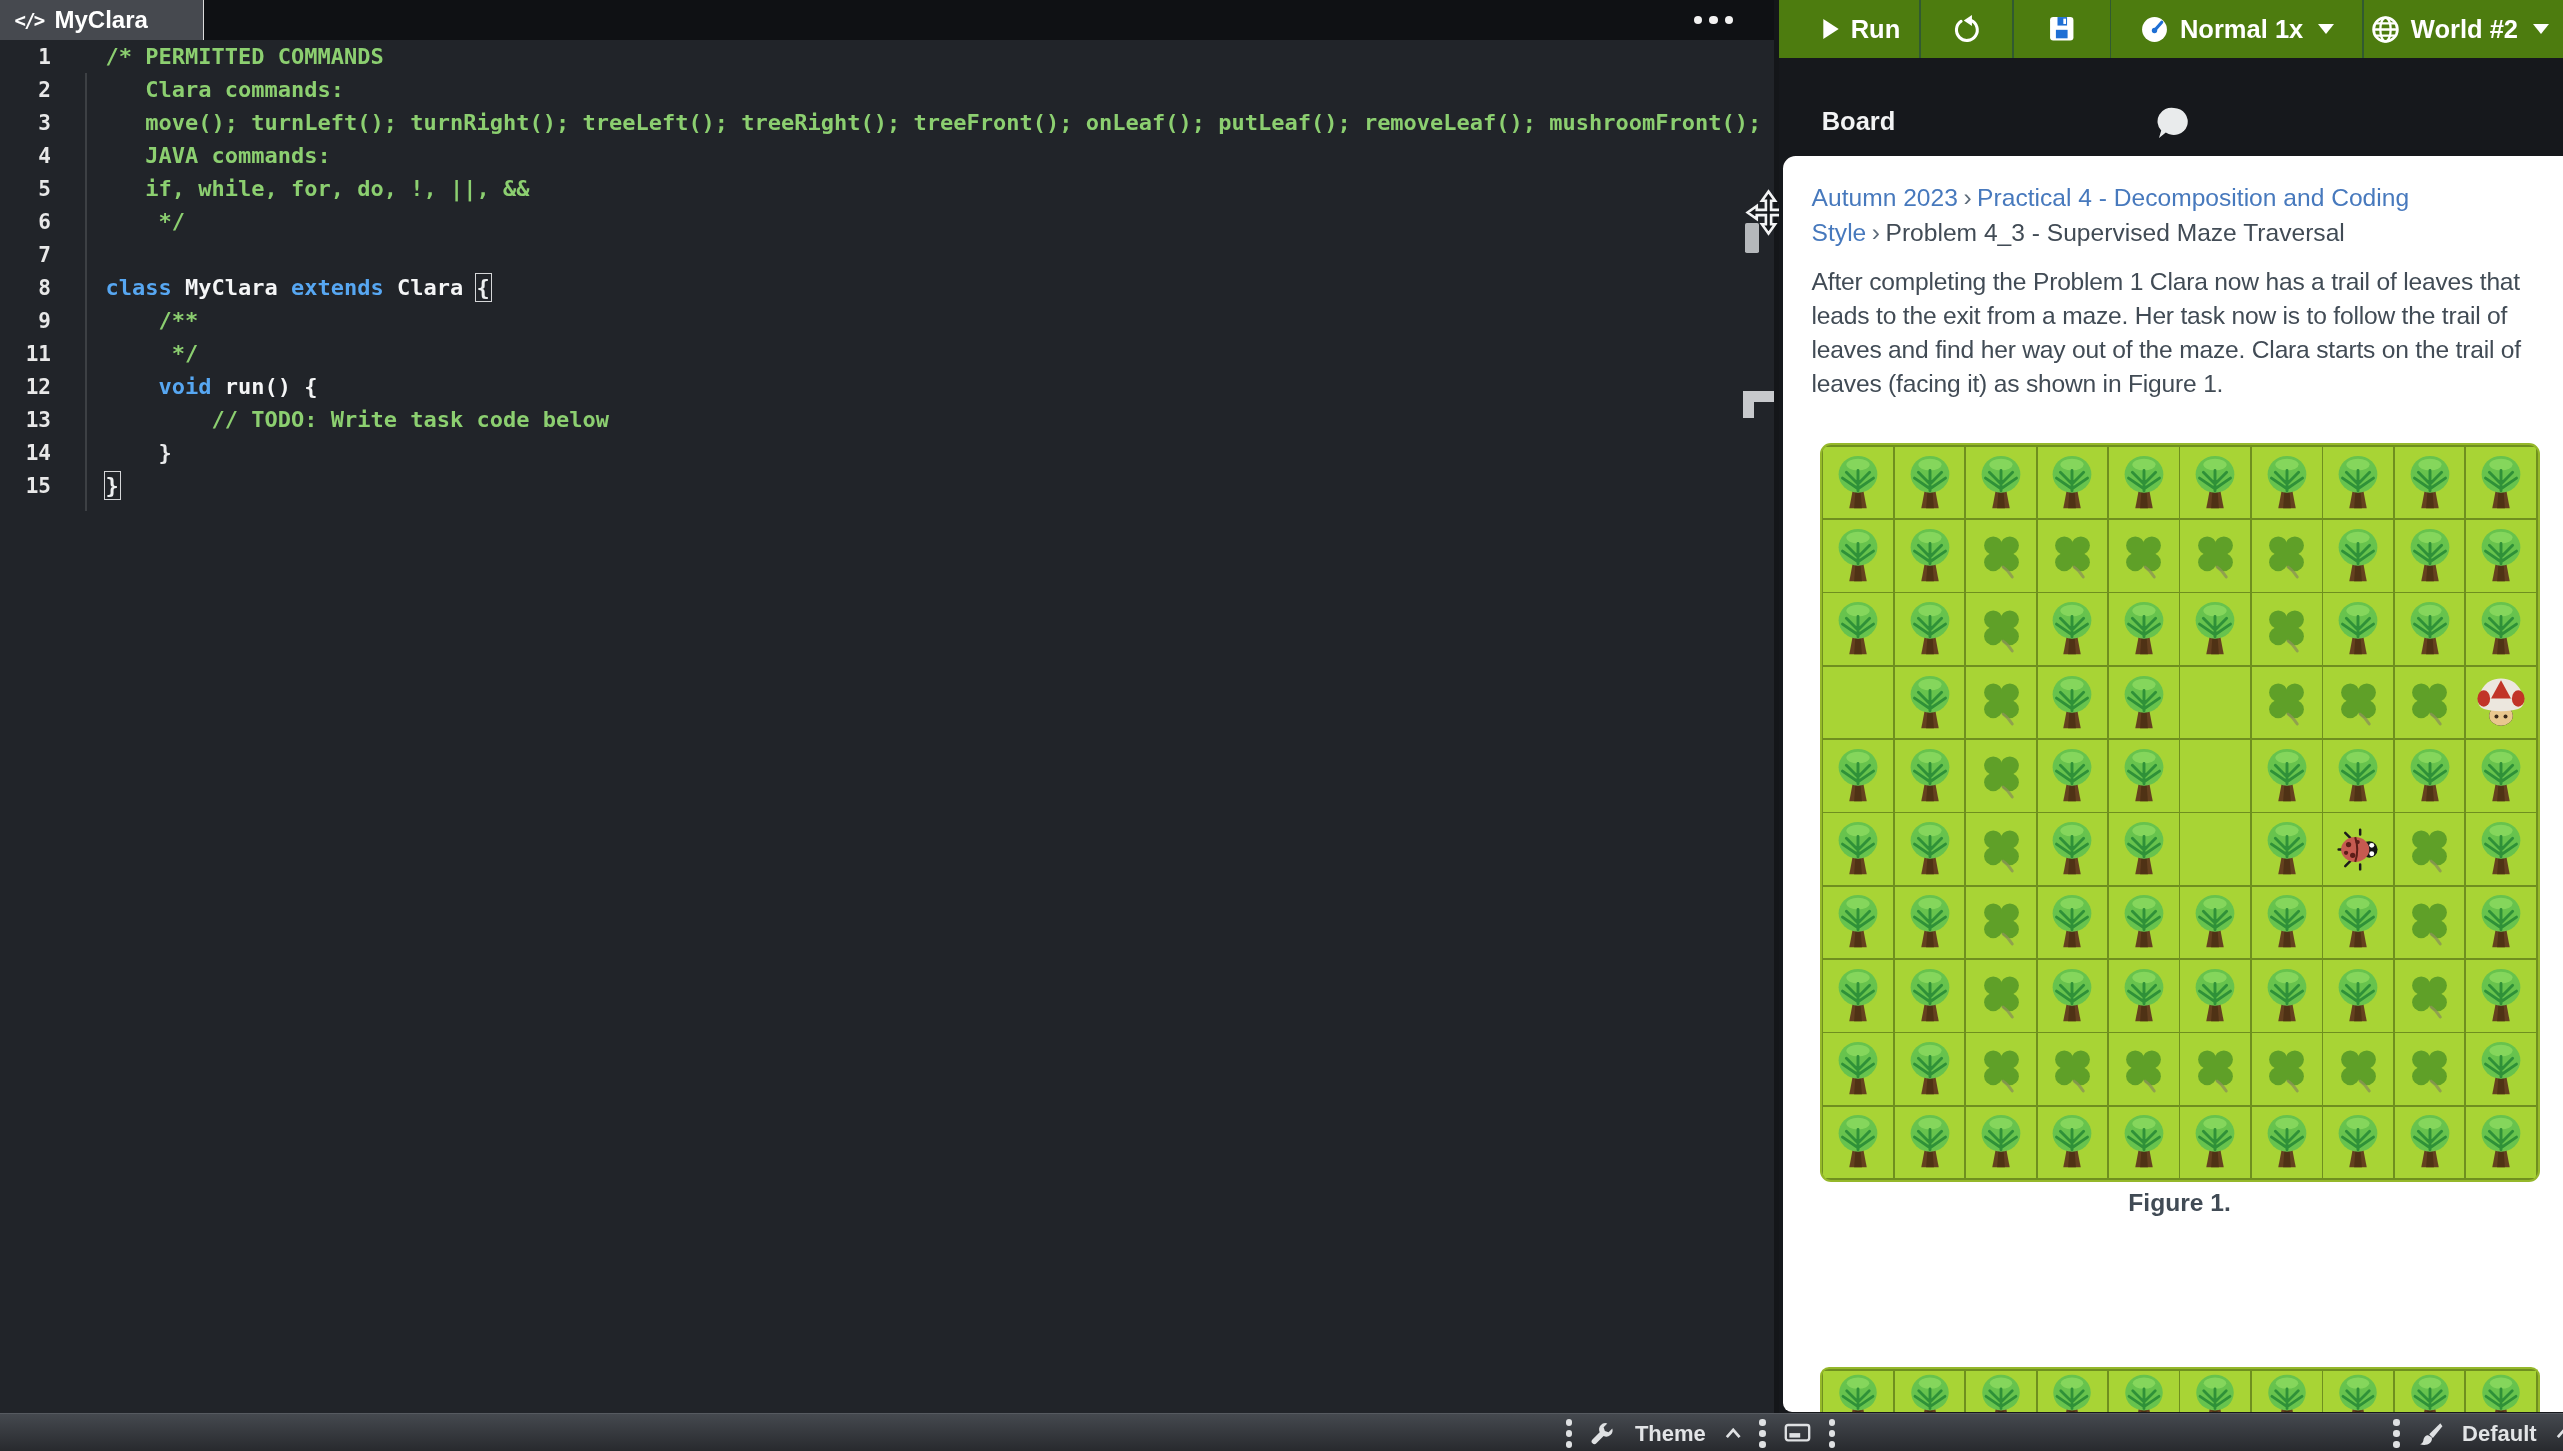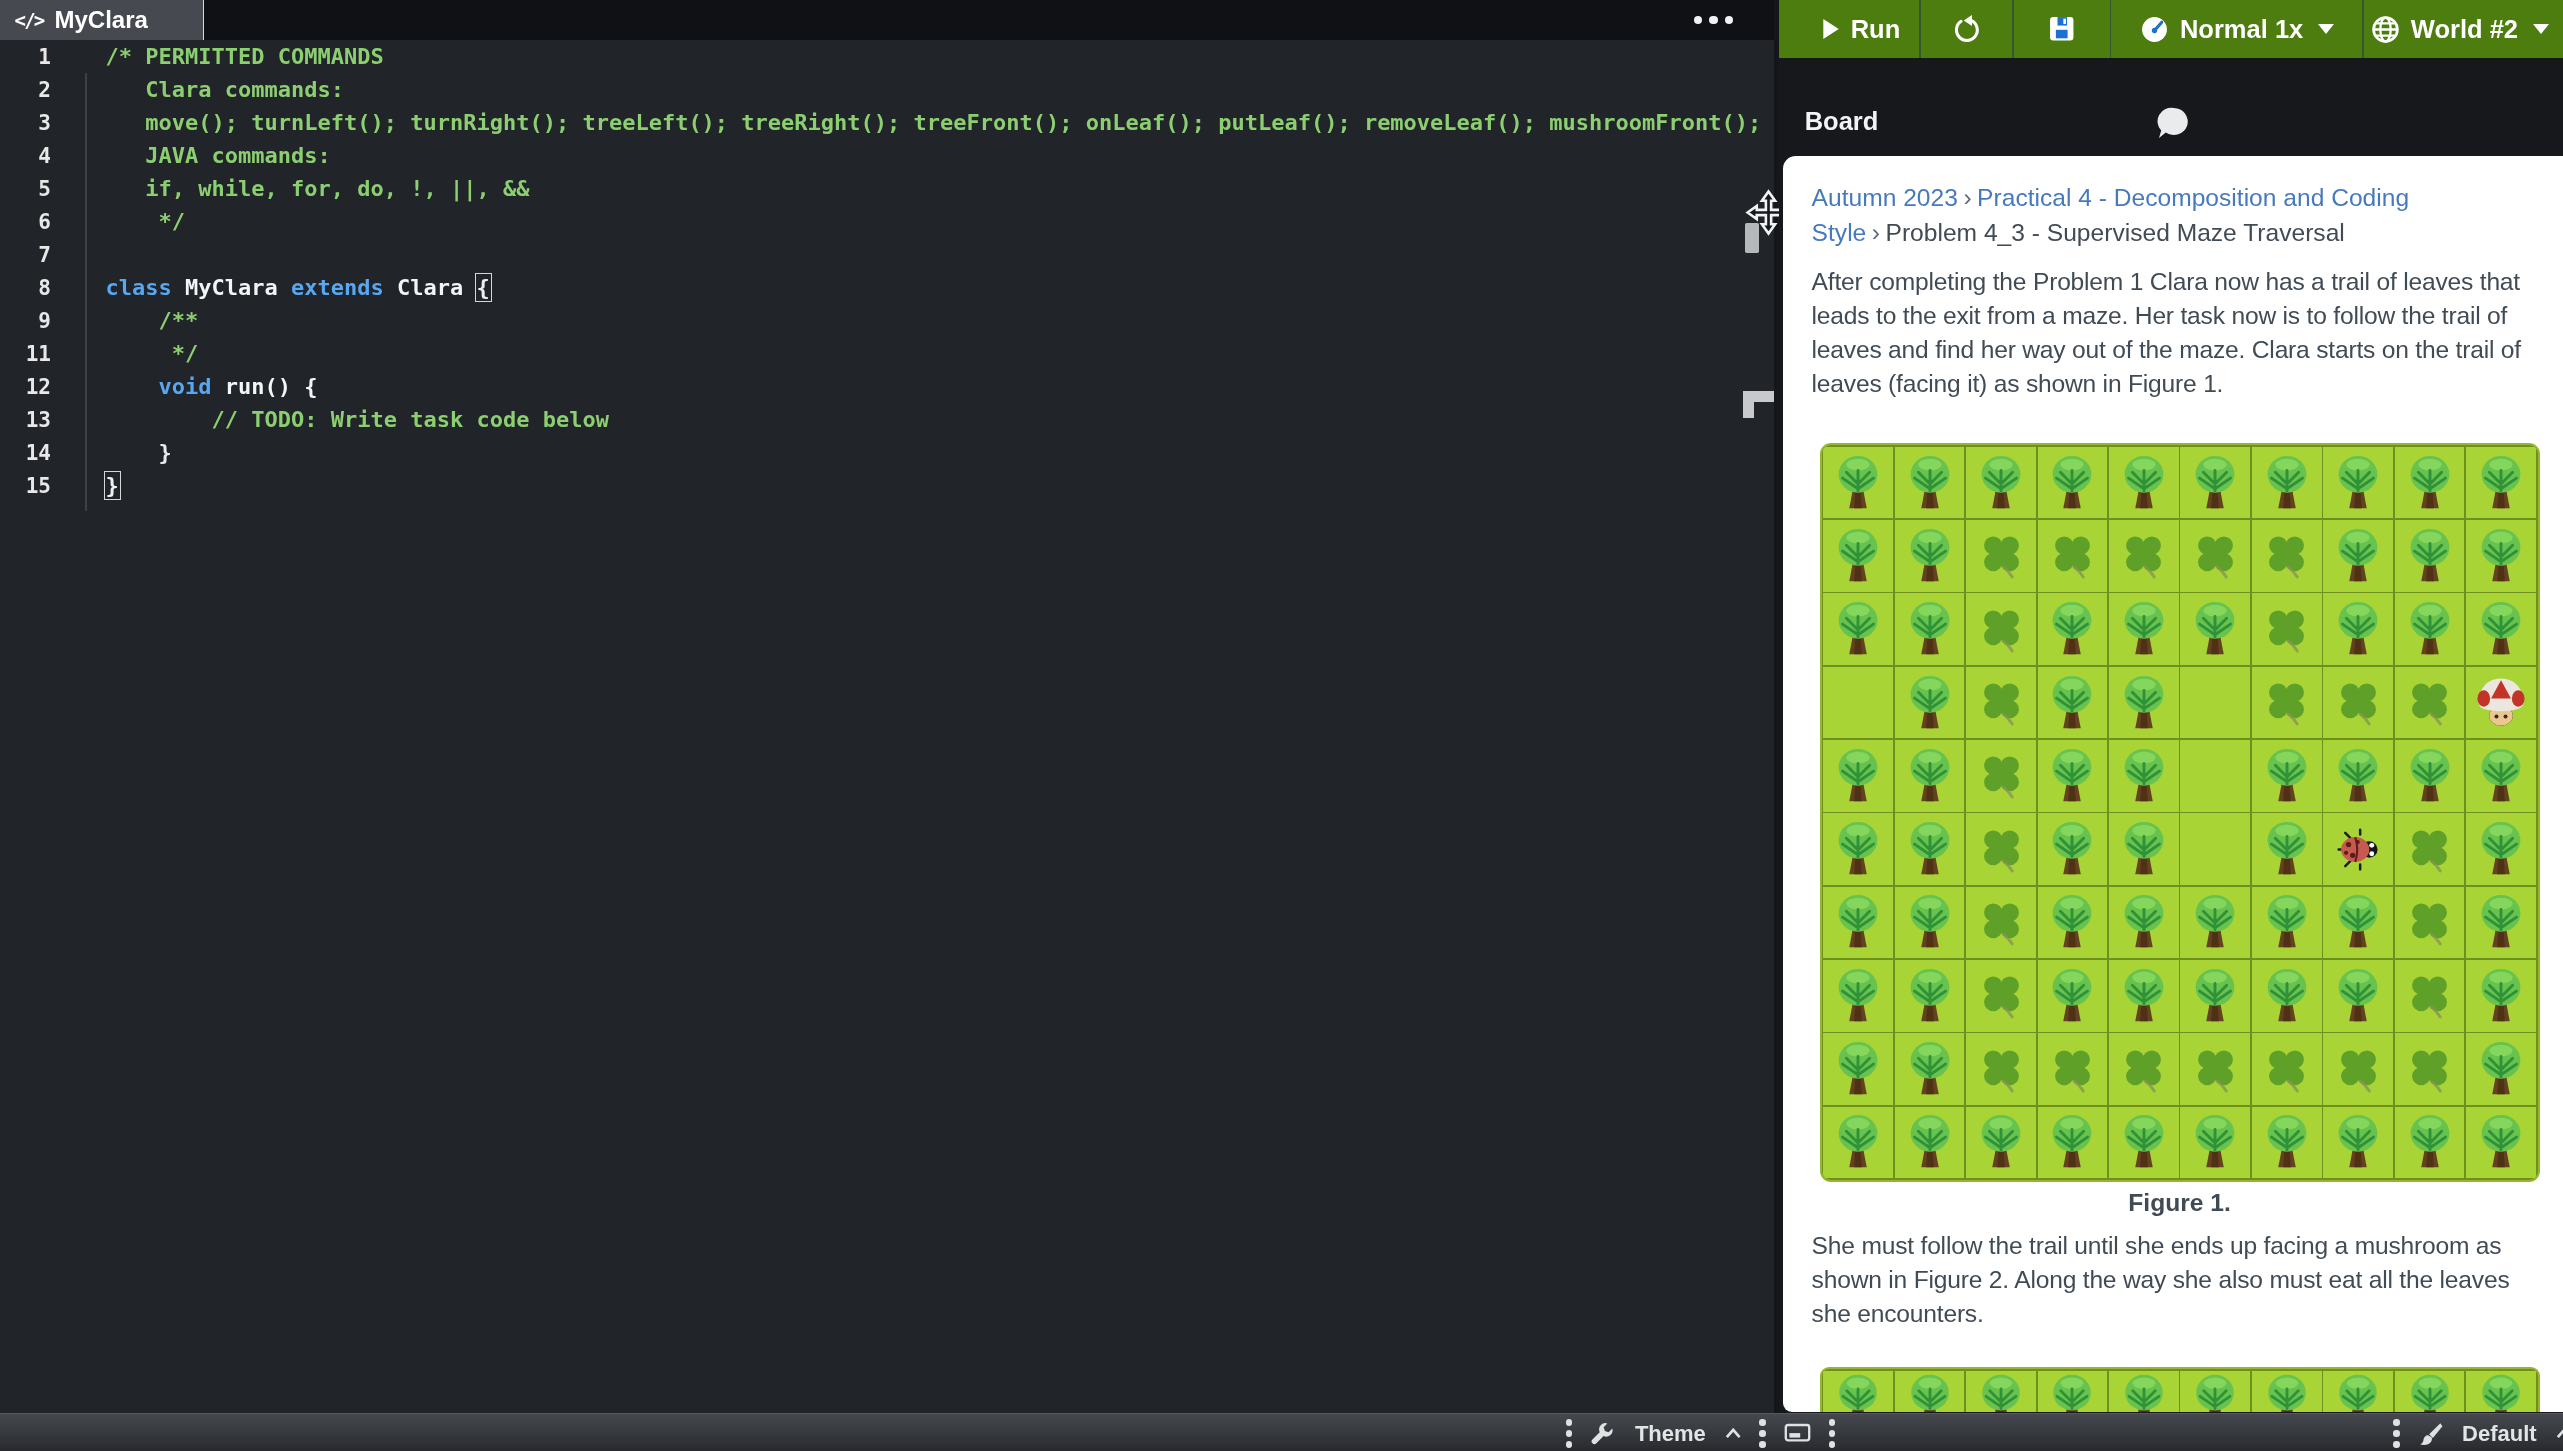--- a/index.html
+++ b/index.html
@@ -37,21 +37,21 @@
   
   #right-panel{position:absolute;left:1779px;top:0;width:784px;height:1413px;background:#16181c;}
   #blue-toolbar{position:absolute;left:0;top:0;width:784px;height:58px;background:#4d7c0f;
       display:flex;align-items:center;padding-left:24px;box-sizing:border-box;color:#fff;}
   .tb-item{display:flex;align-items:center;justify-content:center;gap:11px;height:58px;flex:none;cursor:default;}
   .tb-label{font-size:25.5px;font-weight:bold;color:#fff;}
   .tb-div{width:1.8px;height:58px;background:rgba(8,40,100,.40);flex:none;}
   .caret-down{width:0;height:0;border-left:8.2px solid transparent;border-right:8.2px solid transparent;
       border-top:10px solid #fff;margin-left:3.6px;}
 
-  #tab-board{position:absolute;left:8px;top:103px;width:109px;height:36px;display:flex;align-items:center;
+  #tab-board{position:absolute;left:25px;top:103px;width:109px;height:36px;display:flex;align-items:center;
       justify-content:center;color:#f2f3f4;font-size:25.5px;font-weight:bold;}
   #tab-description{position:absolute;left:151px;top:71px;width:191px;height:84px;border:2.7px solid #d2d5d9;
       border-radius:9px;background:#26292e;box-sizing:border-box;display:flex;align-items:center;
       justify-content:center;color:#fff;font-size:25.5px;font-weight:bold;}
   #chat-bubble{position:absolute;left:377px;top:106px;}
 
   #content-panel{position:absolute;left:3.6px;top:156px;width:780px;height:1256px;background:#ffffff;
       border-top-left-radius:12.7px;border-bottom-left-radius:9px;overflow:hidden;color:#414b55;}
   #breadcrumb{position:absolute;left:29px;top:24px;width:722px;font-size:24.6px;line-height:35px;}
   .bc-link{color:#4779bd;cursor:pointer;}
@@ -748,21 +748,20 @@
             <use href="#sym-tree"></use>
           </svg>
         </div>
         <div class="maze-cell">
           <svg width="62" height="62" viewBox="0 0 64 64">
             <use href="#sym-tree"></use>
           </svg>
         </div>
       </div>
     <div id="figure1-caption">Figure 1.</div>
-    <div id="para2">She must follow the trail until she ends up facing a mushroom as shown in Figure 2. Along the way she also must eat all the leaves she encounters.</div>
     <div id="figure2-strip">
       <div id="figure2-row">
           <div class="strip-cell">
             <svg width="60" height="60" viewBox="0 0 64 64">
               <use href="#sym-tree"></use>
             </svg>
           </div>
           <div class="strip-cell">
             <svg width="60" height="60" viewBox="0 0 64 64">
               <use href="#sym-tree"></use>

